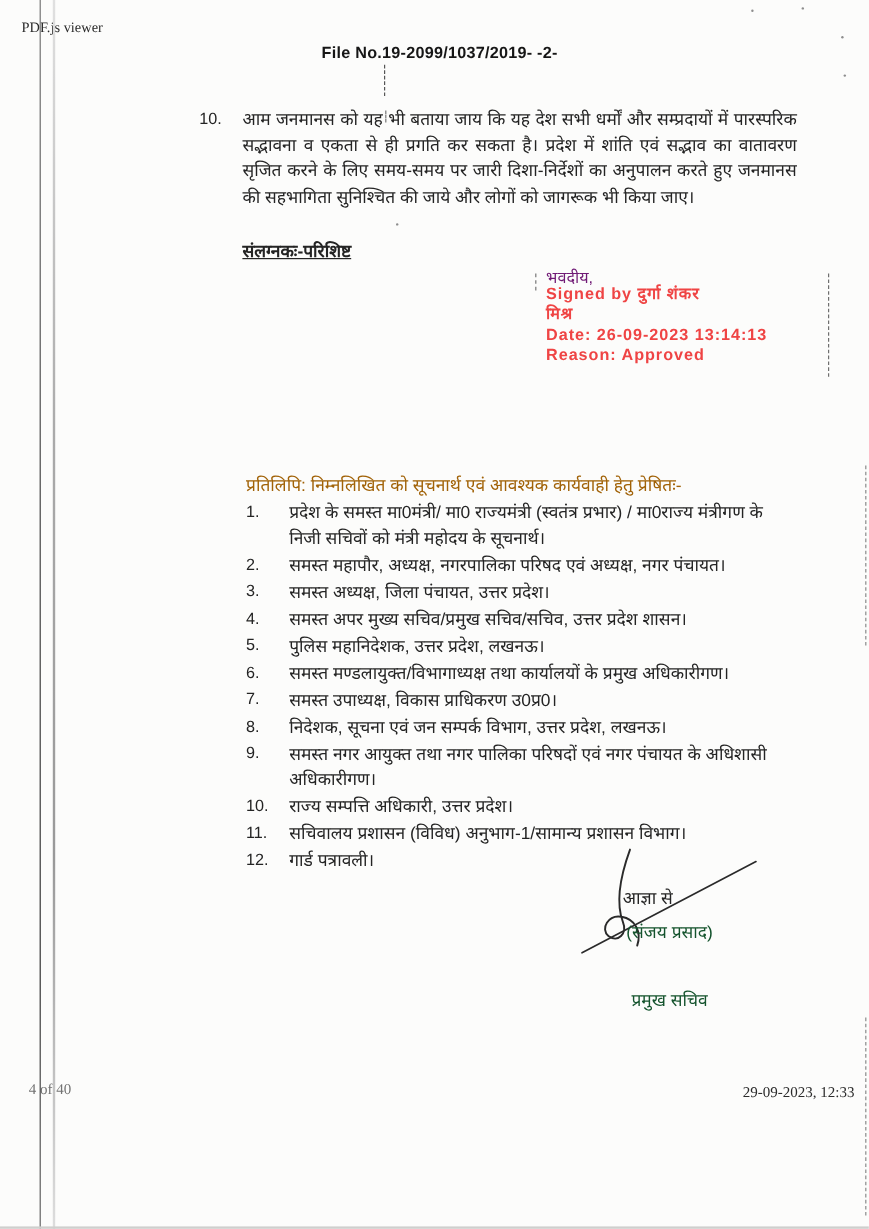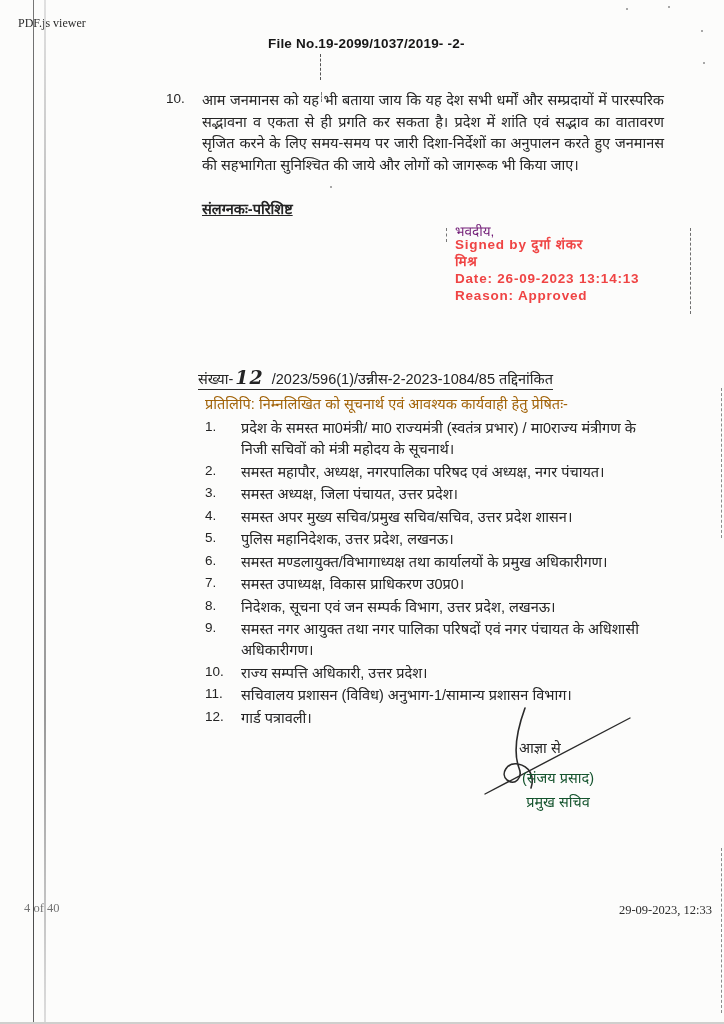--- a/index.html
+++ b/index.html
@@ -53,21 +53,21 @@
   .copyline{position:absolute;left:205px;top:393px;font-size:14.5px;color:#a16207;}
 
   .recipients{position:absolute;left:205px;top:418px;width:465px;}
   .rrow{display:flex;margin-bottom:1.5px;}
   .rrow .rno{width:26px;flex:0 0 26px;text-align:left;font-size:13.5px;color:#242424;padding-top:1px;}
   .rrow .rtx{margin-left:10px;width:425px;font-size:14.5px;line-height:21px;color:#242424;}
 
   .orderby{position:absolute;left:519px;top:737px;font-size:14.5px;color:#242424;}
   .signer2{position:absolute;left:478px;top:766px;width:160px;text-align:center;color:#14532d;}
   .signer2 .nm{font-size:14.5px;line-height:24px;}
-  .signer2 .des{font-size:14.5px;line-height:24px;}
+  .signer2 .des{font-size:14.5px;line-height:24px;margin-top:32px;}
   .scribble{position:absolute;left:455px;top:690px;pointer-events:none;}
 
   
   .vline{position:absolute;top:0;bottom:0;}
   .vl1{left:33px;width:1px;background:linear-gradient(#777,#444 40%,#333 80%,#666);}
   .vl2{left:44px;width:2px;background:linear-gradient(#e0e0e0,#aaa 35%,#999 70%,#ddd);}
   .dash{position:absolute;border-left:1.5px dashed #6f6f6f;width:0;}
   .d1{left:690px;top:228px;height:86px;}
   .d2{left:721px;top:388px;height:150px;border-left-color:#8a8a8a;}
   .d3{left:721px;top:848px;height:165px;border-left-color:#8a8a8a;}
@@ -95,23 +95,20 @@
 
   <div class="stamp">
     <div class="bhavadiya">भवदीय,</div>
     <div class="eline">Signed by दुर्गा शंकर</div>
     <div class="eline">मिश्र</div>
     <div class="eline">Date: 26-09-2023 13:14:13</div>
     <div class="eline">Reason: Approved</div>
   </div>
 
 
-  <div class="refline">
-    <span>संख्या-</span><span class="hand">12</span><span>/2023/596(1)/उन्नीस-2-2023-1084/85 तद्दिनांकित</span>
-  </div>
 
   <div class="copyline">प्रतिलिपि: निम्नलिखित को सूचनार्थ एवं आवश्यक कार्यवाही हेतु प्रेषितः-</div>
 
   <div class="recipients">
       <div class="rrow">
         <span class="rno">1.</span>
         <span class="rtx">प्रदेश के समस्त मा0मंत्री/ मा0 राज्यमंत्री (स्वतंत्र प्रभार) / मा0राज्य मंत्रीगण के निजी सचिवों को मंत्री महोदय के सूचनार्थ।</span>
       </div>
       <div class="rrow">
         <span class="rno">2.</span>

